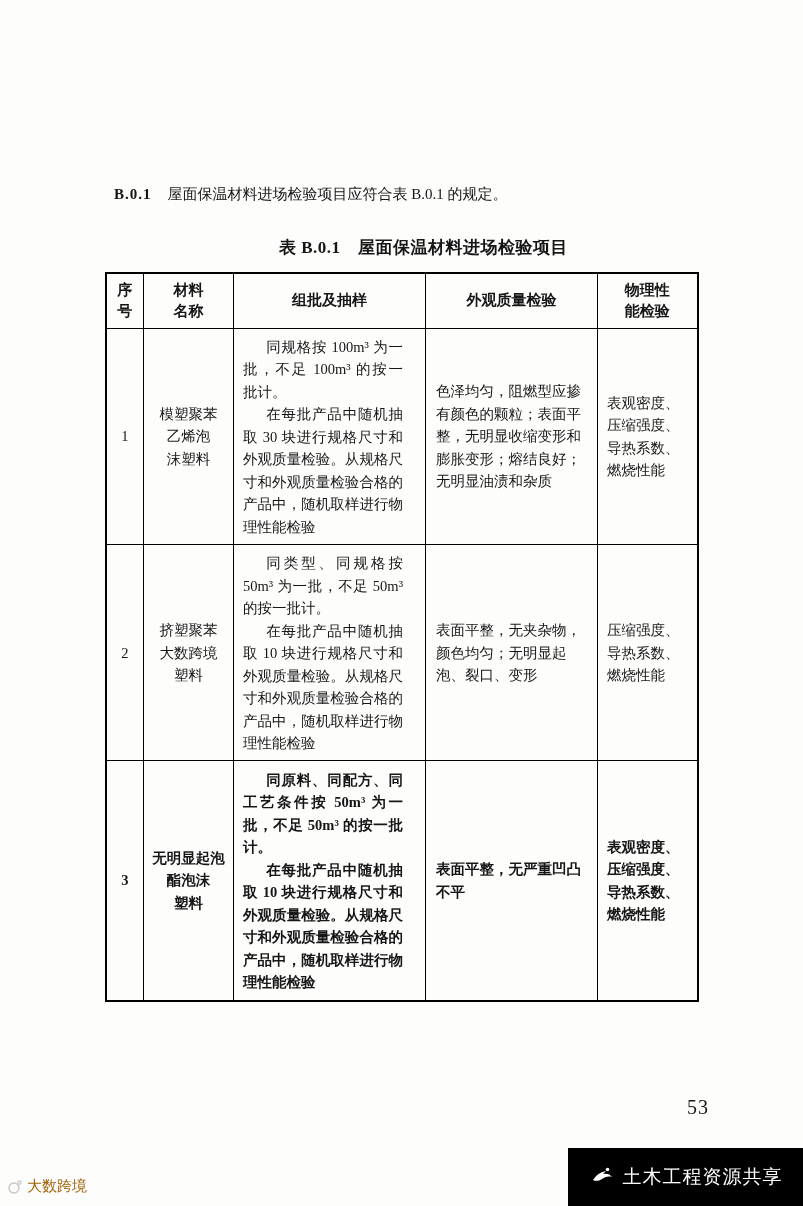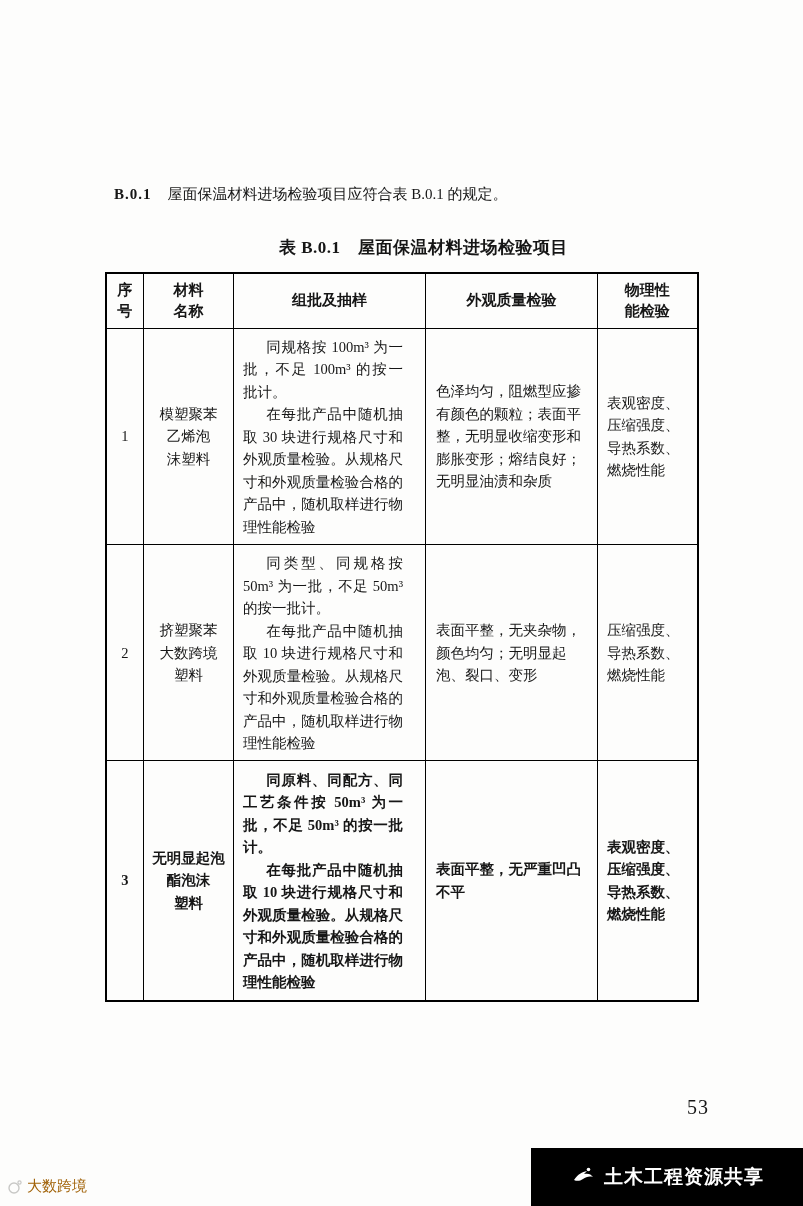--- a/index.html
+++ b/index.html
@@ -37,24 +37,24 @@
   td.c-sampling p { margin:0; text-indent:1.6em; }
   td.c-appearance { padding:6px 10px; }
   td.c-physical { padding:12px 9px; }
   tr.r1 > td { height:200px; }
   tr.r2 > td { height:202px; }
   tr.r3 > td { height:240px;font-weight:bold; }
   .page-number {
     position:absolute; top:1096px; right:94px; font-size:20px; letter-spacing:1px;
   }
   .banner {
-    position:absolute; right:0; bottom:0; width:272px; height:58px;
+    position:absolute; right:0; bottom:0; width:235px; height:58px;
     background:#000; color:#fff; display:flex; align-items:center; justify-content:center;
     gap:8px; font-family:"Liberation Sans","DejaVu Sans",sans-serif;
-    font-weight:700; font-size:19px; letter-spacing:1px;
+    font-weight:400; font-size:19px; letter-spacing:1px;
   }
   .banner svg { display:block; }
   .watermark {
     position:absolute; left:7px; bottom:10px; display:flex; align-items:center; gap:4px;
     color:#a16207; font-size:15px; font-family:"Liberation Sans","DejaVu Sans",sans-serif;
   }
   .watermark svg { display:block; }
 </style>
 </head>
 <body>

